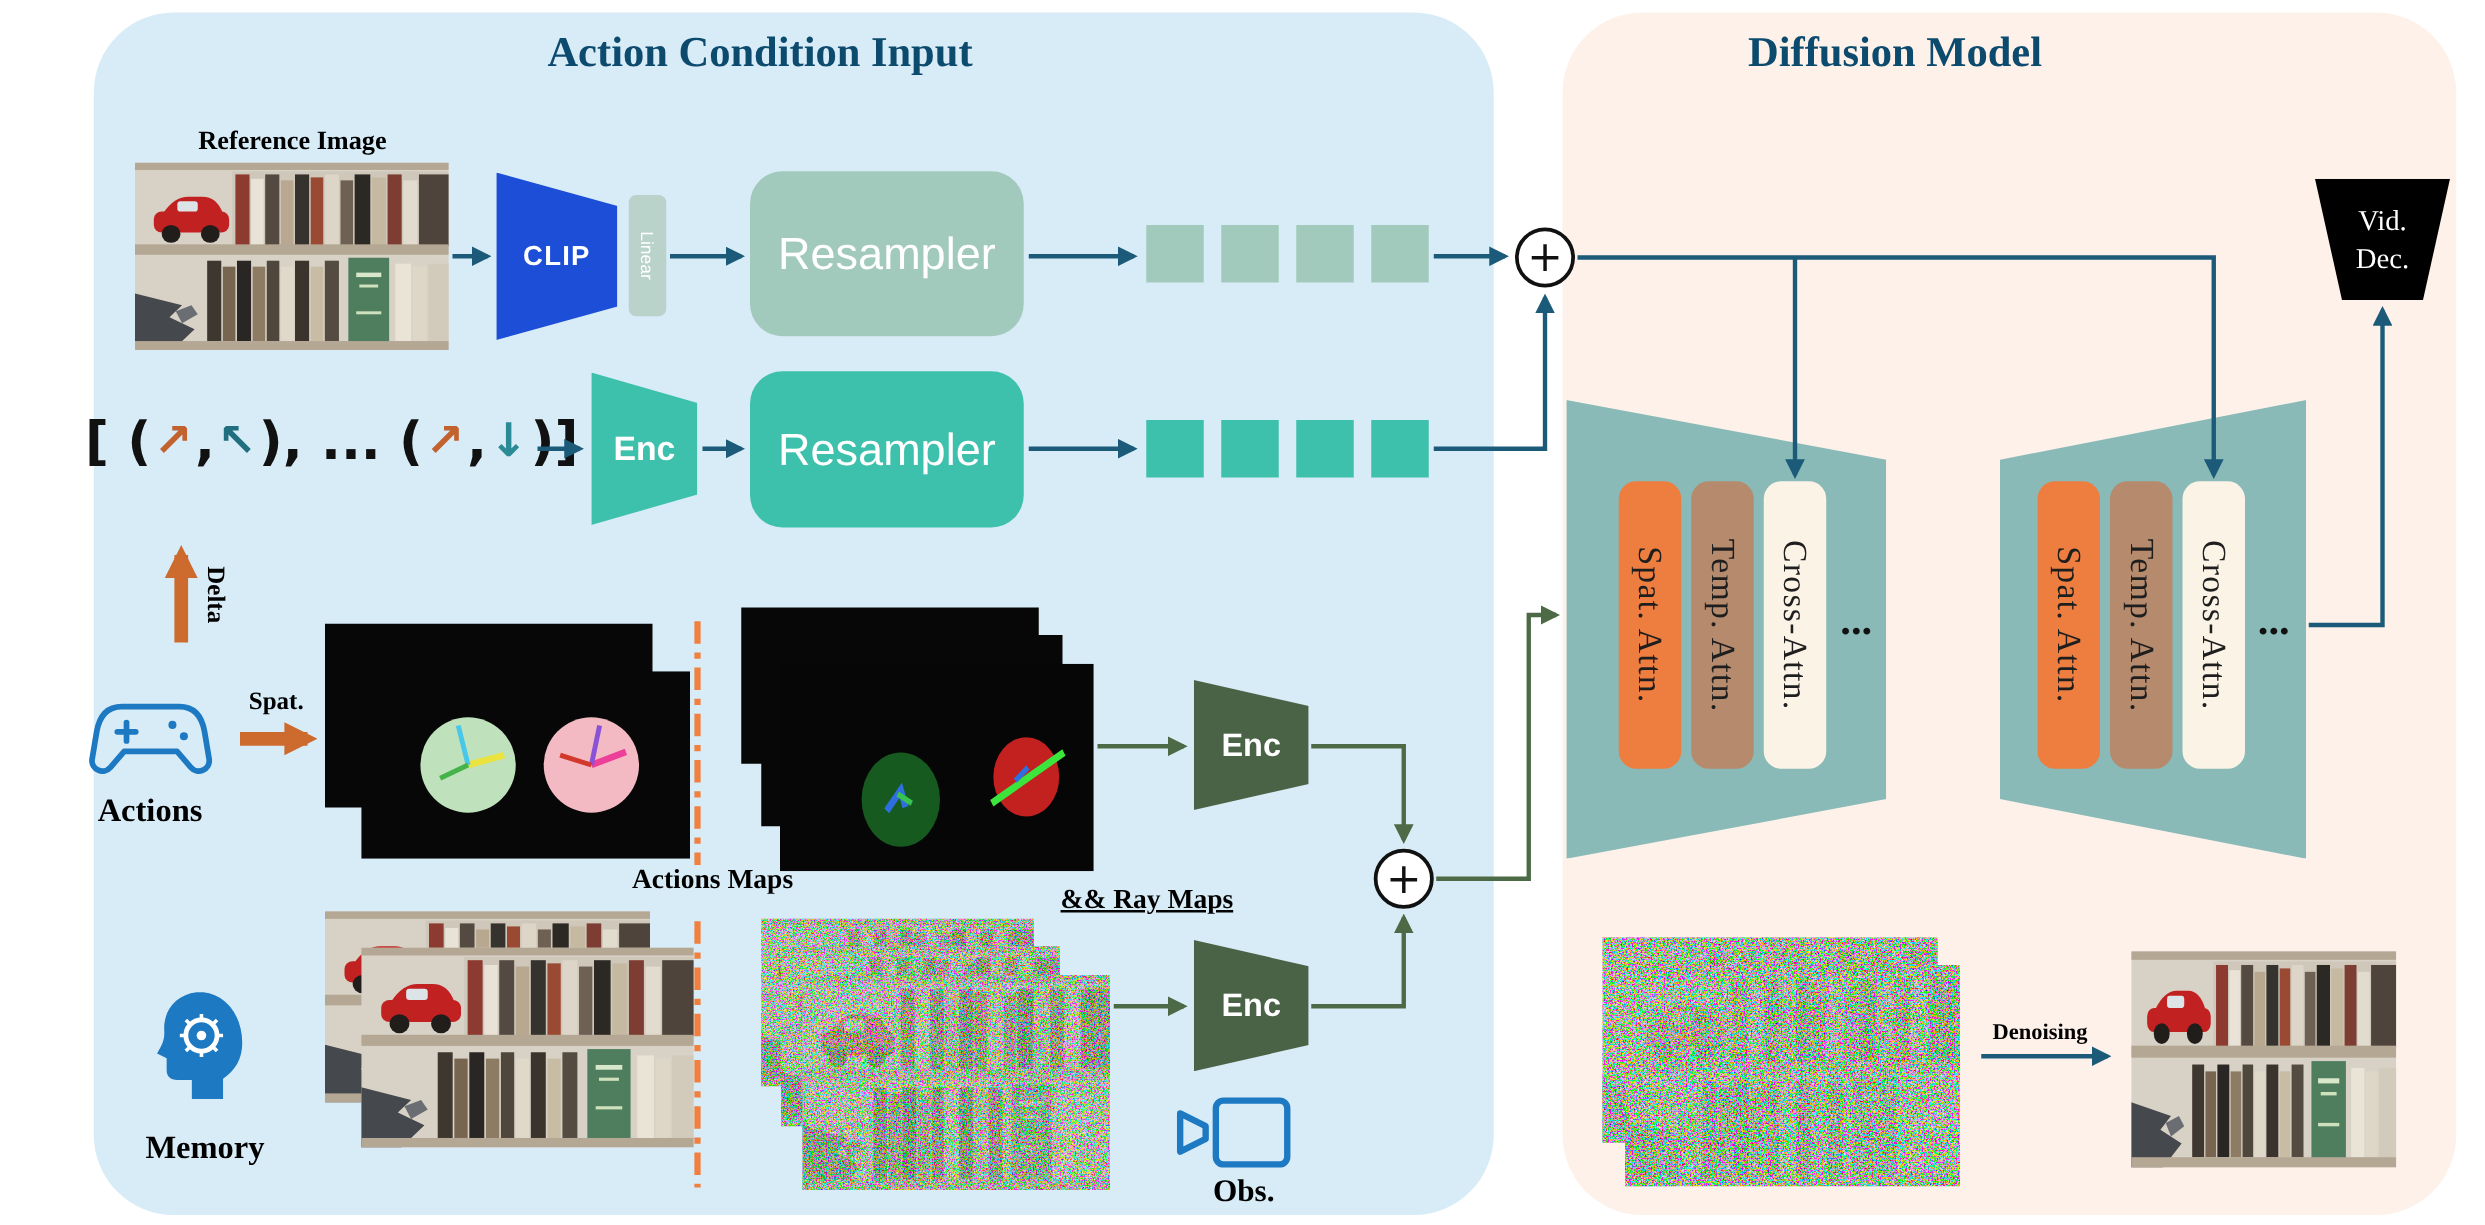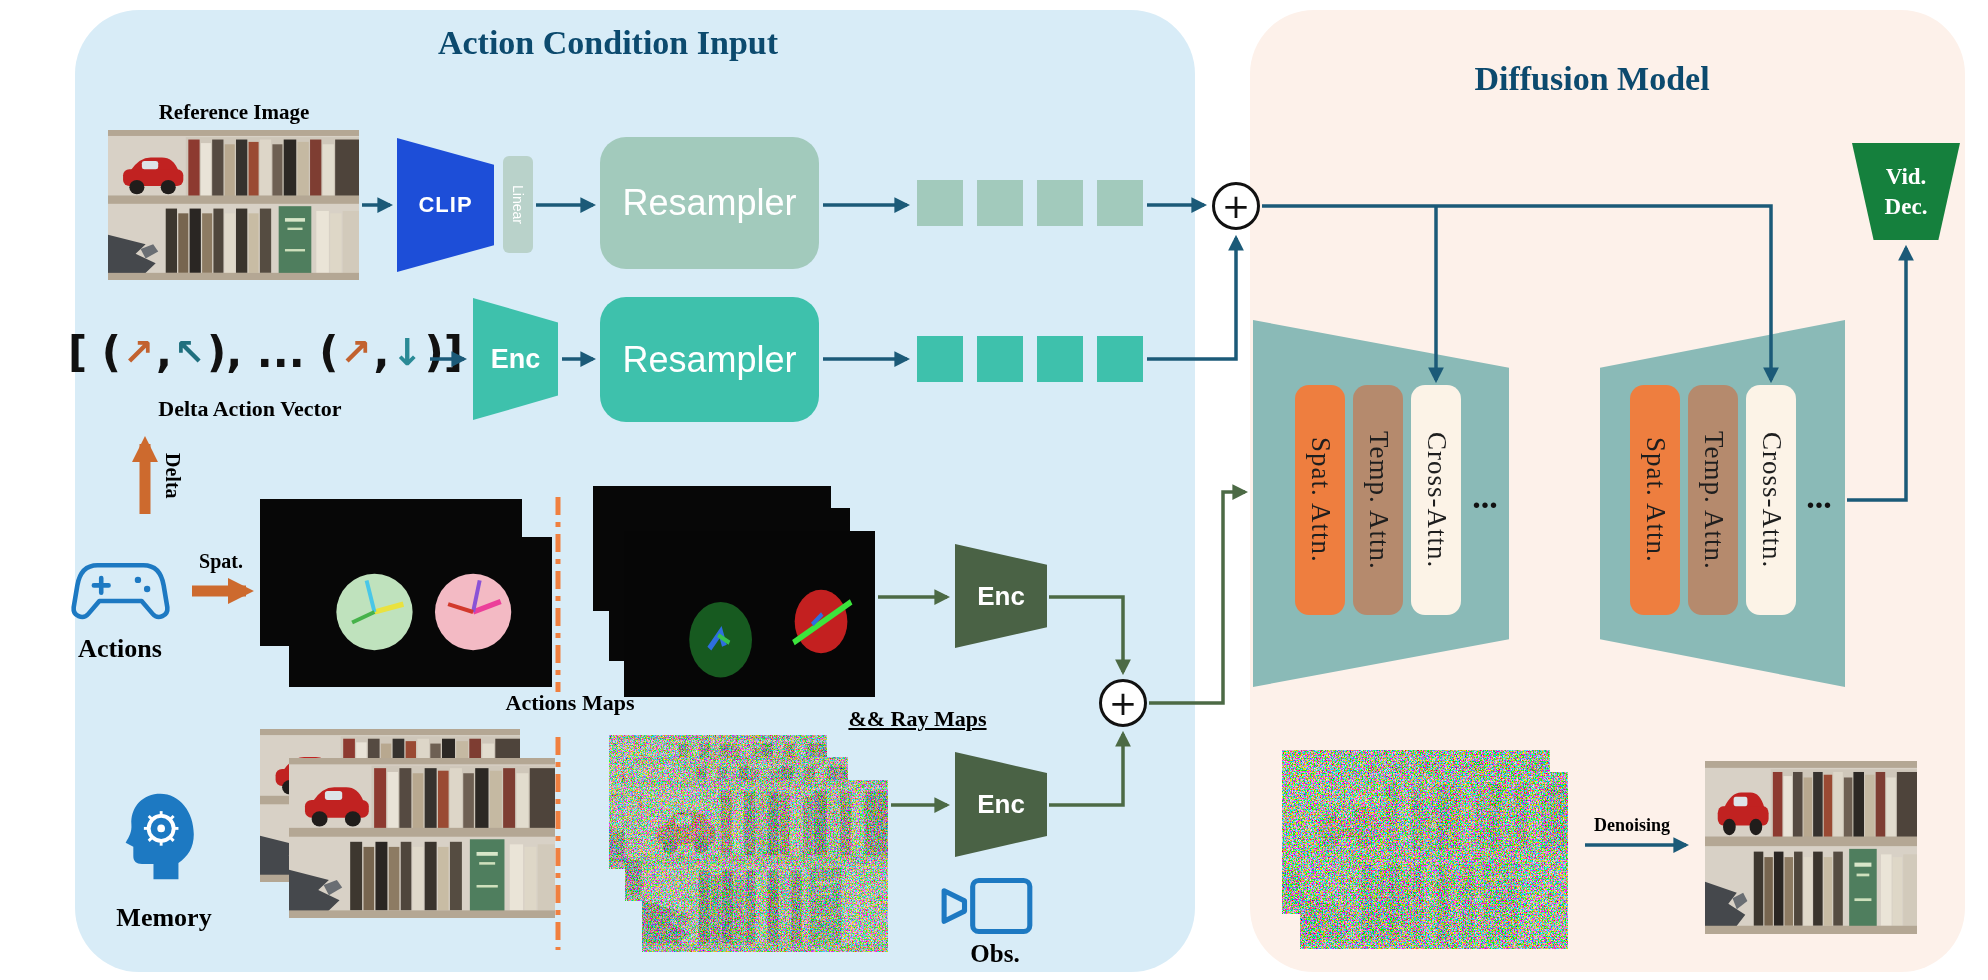--- a/index.html
+++ b/index.html
@@ -117,21 +117,21 @@
         <line x1="135" y1="74" x2="181" y2="47" stroke="#3ce53c" stroke-width="4"></line>
         <line x1="150" y1="62" x2="158" y2="55" stroke="#2e6ee0" stroke-width="3"></line>
       </g>
     </defs>
   </svg>
 
   <div id="panel-left" class="abs panel"></div>
   <div id="panel-right" class="abs panel"></div>
 
   <div class="abs title" style="left:308px;top:24px;width:600px;">Action Condition Input</div>
-  <div class="abs title" style="left:1292px;top:24px;width:600px;margin-top:36px;">Diffusion Model</div>
+  <div class="abs title" style="left:1216px;top:24px;width:600px;">Diffusion Model</div>
 
   <div class="abs lbl" style="left:108px;top:100px;width:252px;font-size:21px;">Reference Image</div>
   <svg class="abs imgsvg" style="left:108px;top:130px;width:251px;height:150px;" viewBox="0 0 200 126" preserveAspectRatio="none">
       <use href="#scene"></use>
     </svg>
 
   <div class="abs trap trap-r" style="left:397px;top:138px;width:97px;height:134px;background:#1d4ed8;font-size:22px;letter-spacing:1px;">
       <span>CLIP</span>
     </div>
   <div class="abs vtext" style="left:503px;top:156px;width:30px;height:97px;background:#b9d2ca;border-radius:6px;color:#fff;font-size:14px;font-family:'Liberation Sans',sans-serif;z-index:2;">
@@ -152,21 +152,20 @@
     <span class="av-p">[ (</span>
     <span class="av-a av-o">↗</span>
     <span class="av-p">,</span>
     <span class="av-a av-t1">↖</span>
     <span class="av-p">), ... (</span>
     <span class="av-a av-o">↗</span>
     <span class="av-p">,</span>
     <span class="av-a av-t2">↓</span>
     <span class="av-p">)]</span>
   </div>
-  <div class="abs lbl" style="left:100px;top:396px;width:300px;font-size:22px;">Delta Action Vector</div>
 
   <div class="abs trap trap-r" style="left:473px;top:298px;width:85px;height:122px;background:#3ec1ac;font-size:27px;">
       <span>Enc</span>
     </div>
   <div class="abs round-box" style="left:600px;top:297px;width:219px;height:125px;background:#3ec1ac;font-size:36px;">
       <span>Resampler</span>
     </div>
 
   <div class="abs token" style="left:917px;top:336px;background:#3ec1ac;"></div>
   <div class="abs token" style="left:977px;top:336px;background:#3ec1ac;"></div>
@@ -265,21 +264,21 @@
       <span>Spat. Attn.</span>
     </div>
   <div class="abs pill" style="left:1688px;top:385px;width:50px;height:230px;background:#b58a6d;">
       <span>Temp. Attn.</span>
     </div>
   <div class="abs pill" style="left:1746px;top:385px;width:50px;height:230px;background:#fcf3e7;">
       <span>Cross-Attn.</span>
     </div>
   <div class="abs ellipsis" style="left:1796px;top:478px;width:46px;">...</div>
 
-  <div class="abs" style="left:1852px;top:143px;width:108px;height:97px;background:#15803d;clip-path:polygon(0 0,100% 0,80% 100%,20% 100%);display:flex;flex-direction:column;align-items:center;justify-content:center;color:#fff;font-weight:bold;font-size:23px;line-height:1.3;z-index:2;">
+  <div class="abs" style="left:1852px;top:143px;width:108px;height:97px;background:#000000;clip-path:polygon(0 0,100% 0,80% 100%,20% 100%);display:flex;flex-direction:column;align-items:center;justify-content:center;color:#fff;font-weight:normal;font-size:23px;line-height:1.3;z-index:2;">
     <span>Vid.</span>
     <span>Dec.</span>
   </div>
 
   <svg class="abs imgsvg" style="left:1282px;top:750px;width:268px;height:164px;" viewBox="0 0 200 126" preserveAspectRatio="none">
       <use href="#scene"></use>
       <rect width="200" height="126" filter="url(#noiseF)" opacity="0.92"></rect>
     </svg>
   <svg class="abs imgsvg" style="left:1300px;top:772px;width:268px;height:177px;" viewBox="0 0 200 126" preserveAspectRatio="none">
       <use href="#scene"></use>

